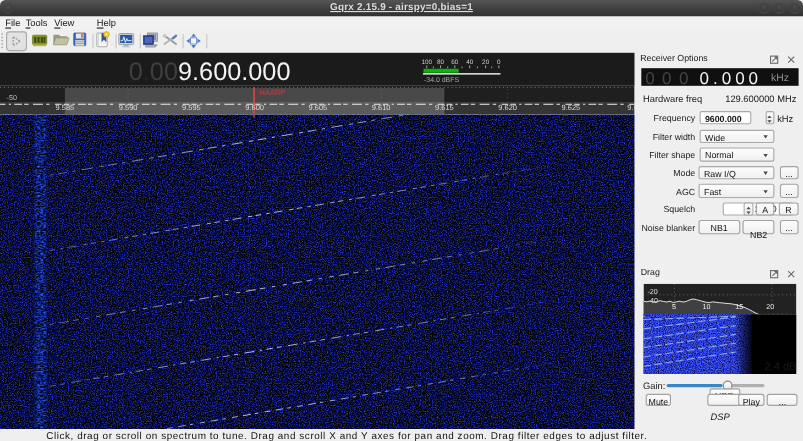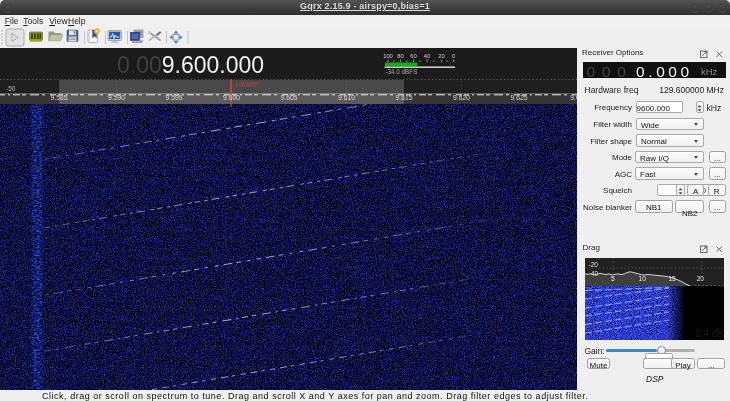--- a/index.html
+++ b/index.html
@@ -27,21 +27,21 @@
 <div id="titlebar" class="abs"></div>
 <div id="title" class="abs">Gqrx 2.15.9 - airspy=0,bias=1</div>
 <div class="tbtn abs" style="left:2.5px;"></div>
 <div class="tbtn abs" style="left:690px;"></div>
 <div class="tbtn abs" style="left:704px;"></div>
 <div class="tbtn abs" style="left:717.5px;"></div>
 <div id="menubar" class="abs">
 <span style="left:4.8px;"><u>F</u>ile</span>
 <span style="left:23.3px;"><u>T</u>ools</span>
 <span style="left:49.3px;"><u>V</u>iew</span>
-<span style="left:68px;"><u>H</u>elp</span>
+<span style="left:88px;"><u>H</u>elp</span>
 </div>
 <div id="toolbar" class="abs"></div>
 <svg class="abs" style="left:0;top:27px" width="730" height="21" viewBox="0 0 730 21">
 
 <g fill="#aaaaaa">
       <circle cx="2" cy="4" r="0.8"></circle>
       <circle cx="2" cy="7" r="0.8"></circle>
       <circle cx="2" cy="10" r="0.8"></circle>
       <circle cx="2" cy="13" r="0.8"></circle>
       <circle cx="2" cy="16" r="0.8"></circle>
@@ -220,21 +220,21 @@
 <path d="M17.5 2.5 L23 8 M23 2.5 L17.5 8"></path>
 </g>
 </svg>
 <div class="lcd abs" style="left:583px;top:62px;width:143px;height:16px;"></div>
 <div class="abs" style="left:586.5px;top:62.8px;font-size:15.5px;color:#454545;letter-spacing:6.8px;">000</div>
 <div class="abs" style="left:636px;top:62.8px;font-size:15.5px;color:#f4f4f4;letter-spacing:3.6px;">0.000</div>
 <div class="abs" style="left:701px;top:66px;font-size:9.5px;color:#909090;">kHz</div>
 <div class="abs" style="left:584.5px;top:84.5px;font-size:8.5px;color:#1a1a1a;">Hardware freq</div>
 <div class="abs" style="left:644px;top:84.5px;width:80px;text-align:right;font-size:8.5px;color:#1a1a1a;">129.600000 MHz</div>
 <div class="flabel abs" style="left:560px;top:103px;width:72px;">Frequency</div>
-<div class="widget abs" style="left:635.5px;top:101px;width:47px;height:12px;text-align:left;padding:1.5px 3px 0 0;">9600.000</div>
+<div class="widget abs" style="left:635.5px;top:101px;width:47px;height:12px;text-align:center;padding:1.5px 3px 0 0;font-weight:bold;">9600.000</div>
 <div class="widget abs" style="left:695.5px;top:101px;width:8px;height:12px;background:linear-gradient(#fcfcfc,#ececec);"></div>
 <svg class="abs" style="left:697px;top:104.5px" width="5" height="7" viewBox="0 0 5 7">
     <path d="M2.5 0 L4.5 2.2 L0.5 2.2 Z" fill="#4a4a4a"></path>
     <path d="M2.5 6.5 L4.5 4.3 L0.5 4.3 Z" fill="#4a4a4a"></path>
   </svg>
 <div class="abs" style="left:706.5px;top:103px;font-size:8.5px;color:#1a1a1a;">kHz</div>
 <div class="flabel abs" style="left:560px;top:120px;width:72px;">Filter width</div>
 <div class="widget combo abs" style="left:636px;top:117.8px;width:67.5px;height:12.5px;padding:1.8px 0 0 4px;">Wide</div>
 <div class="carrow abs" style="left:694px;top:123px;"></div>
 <div class="flabel abs" style="left:560px;top:136.5px;width:72px;">Filter shape</div>

